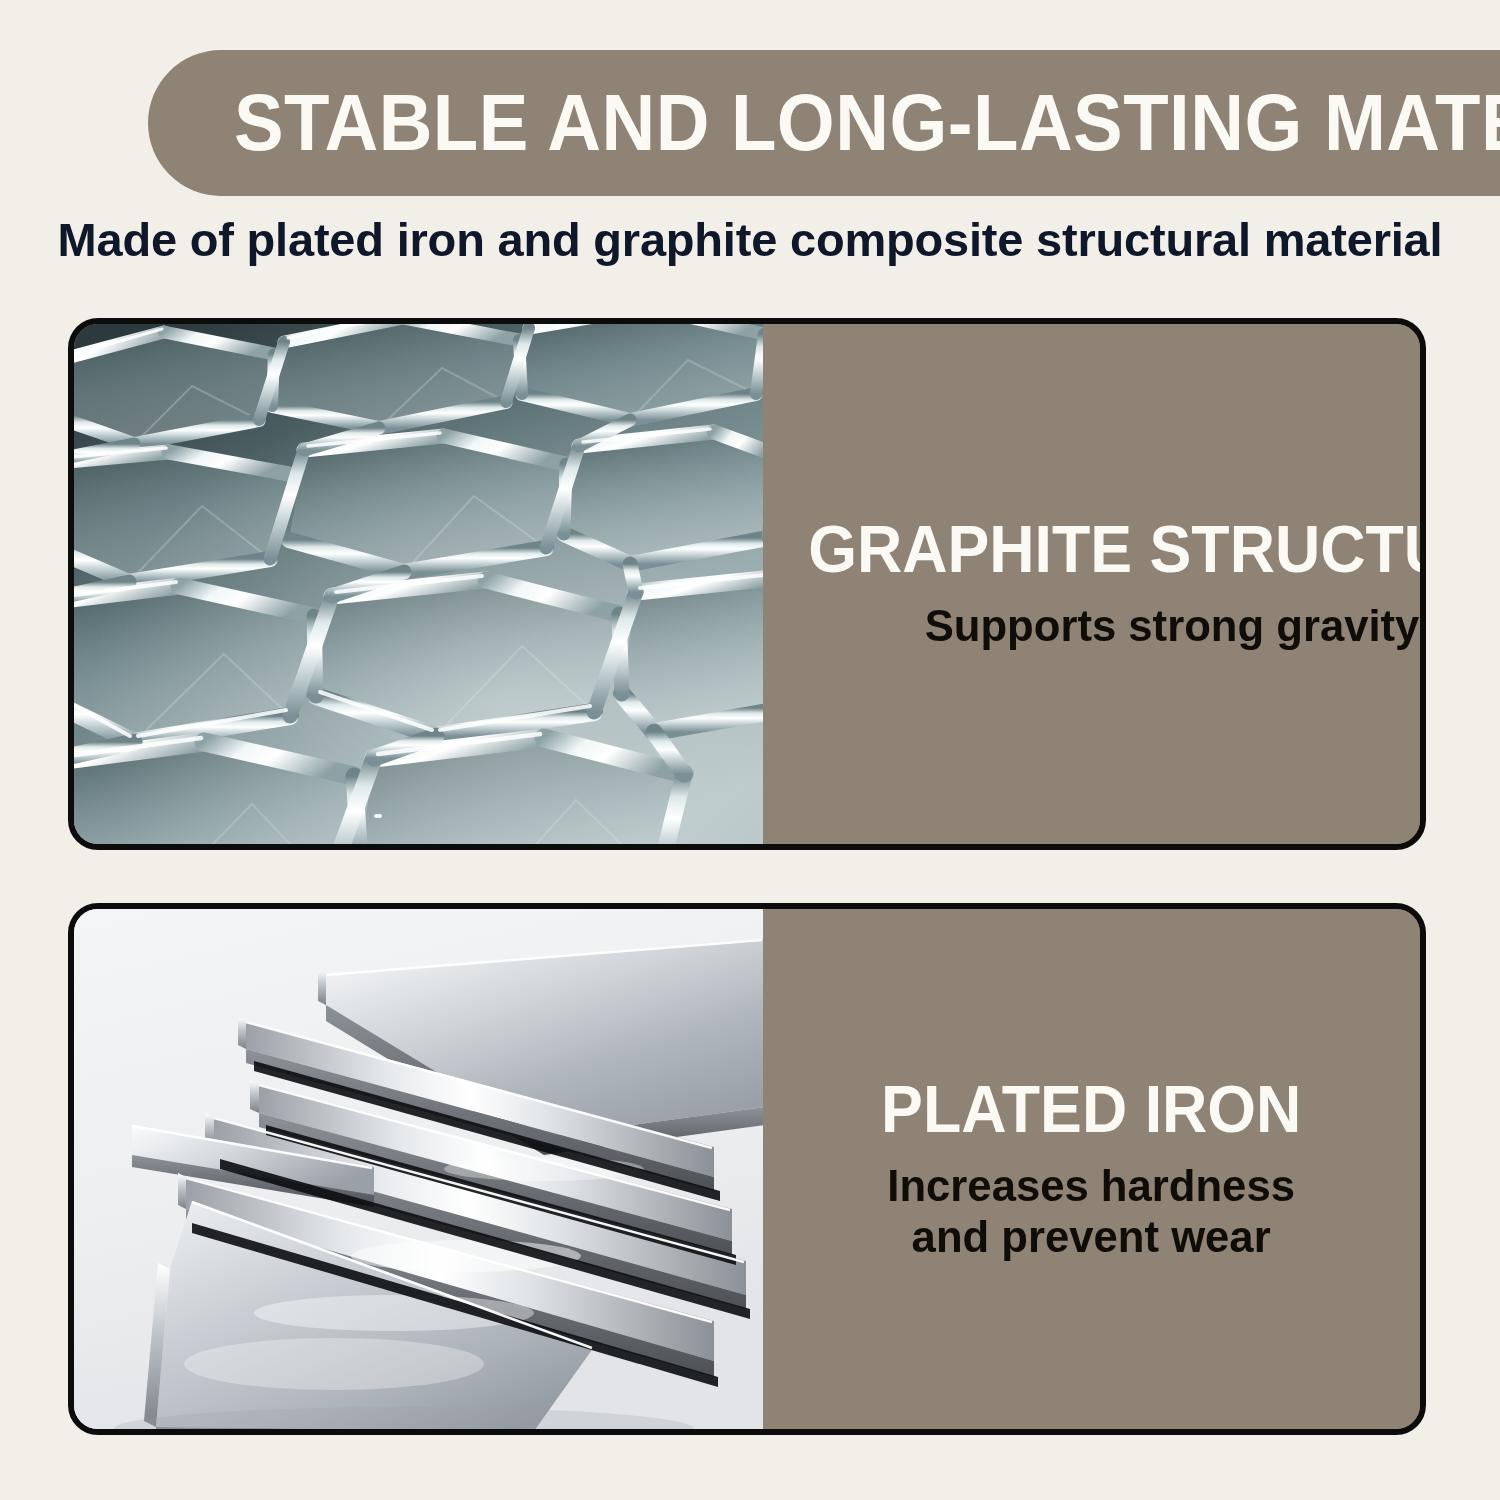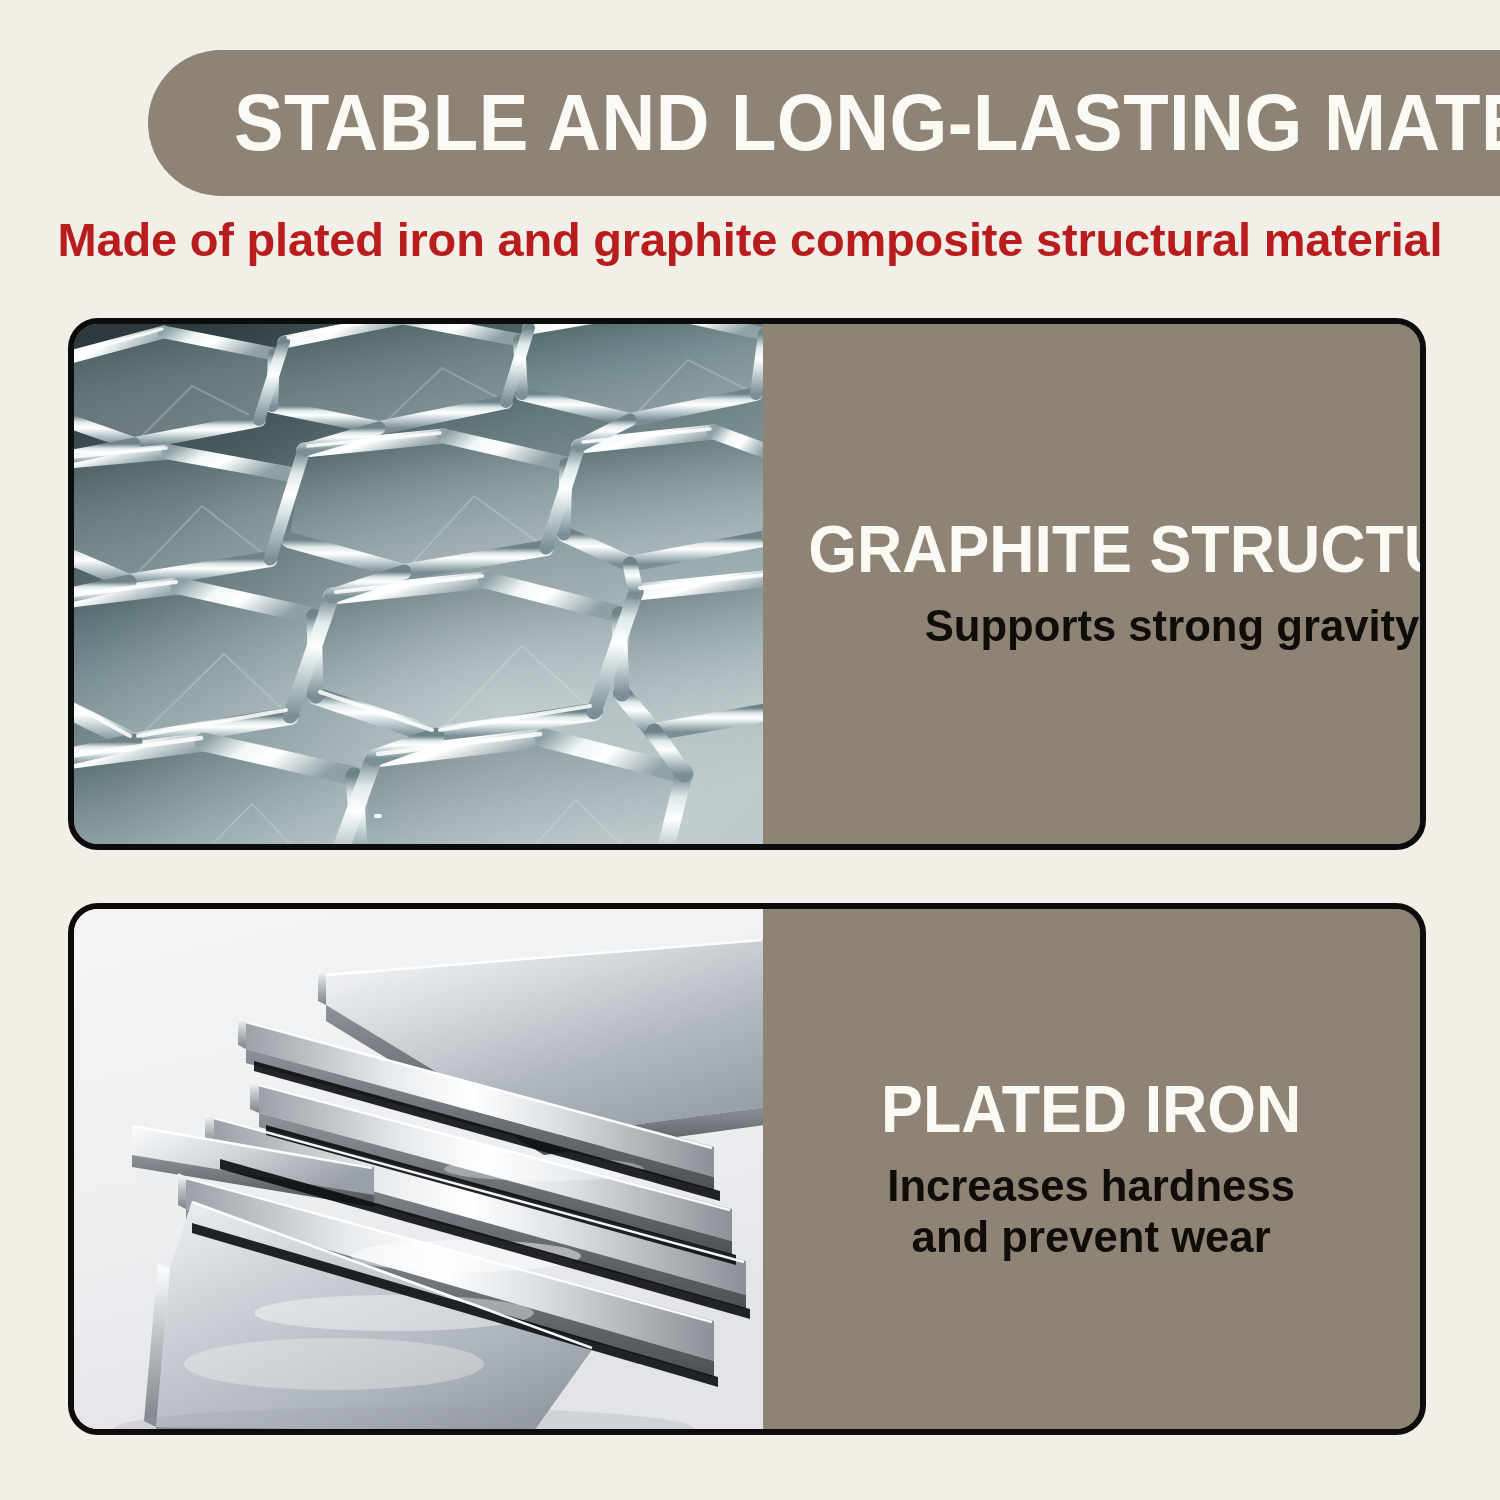--- a/index.html
+++ b/index.html
@@ -40,21 +40,21 @@
     margin-left: 86px;
     line-height: 1;
   }
 
   .subtitle {
     position: absolute;
     left: 0;
     top: 212px;
     width: 1500px;
     text-align: center;
-    color: #b91c1c;
+    color: #0f172a;
     font-family: "Liberation Sans Narrow", "Liberation Sans", sans-serif;
     font-weight: 700;
     font-size: 47px;
     letter-spacing: -0.2px;
     white-space: nowrap;
   }
 
   
   .panel {
     position: absolute;

